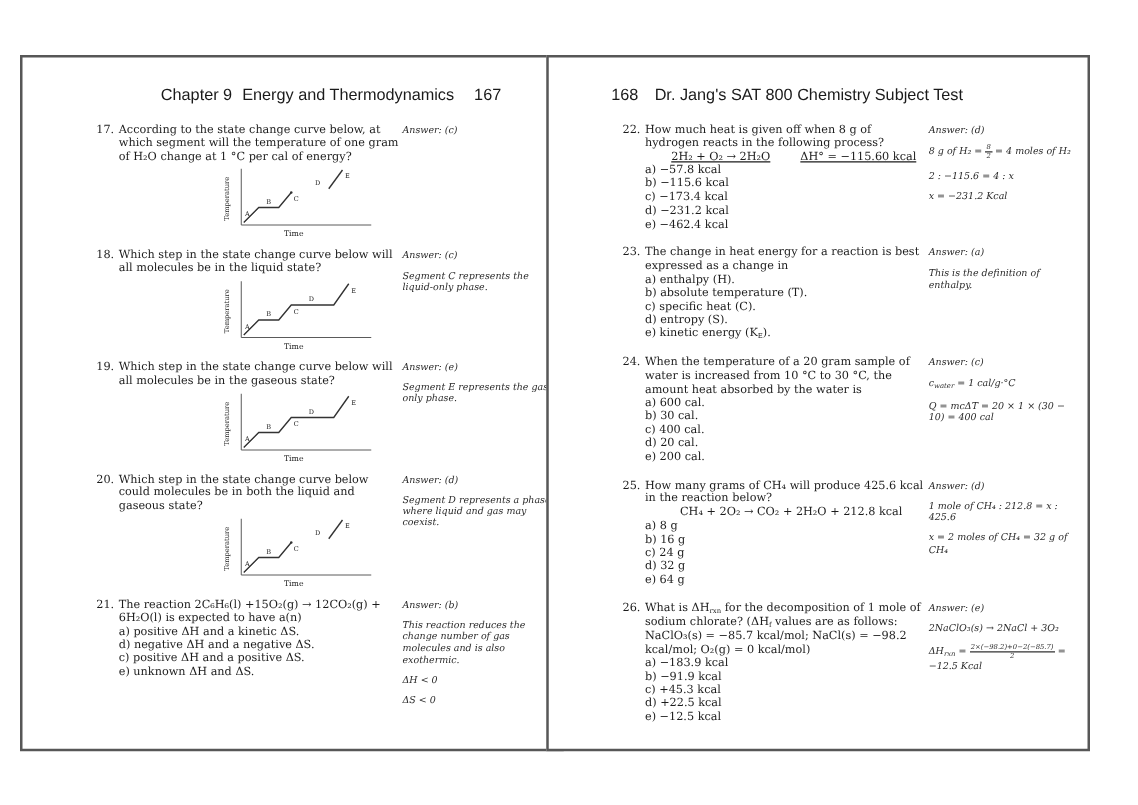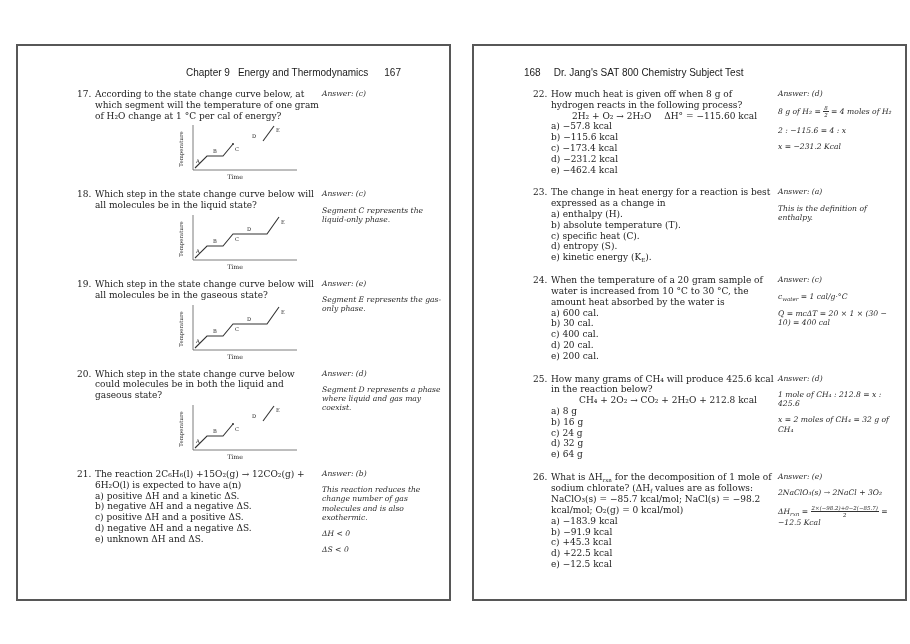--- a/index.html
+++ b/index.html
@@ -5,45 +5,45 @@
   html,body { margin:0; padding:0; background:#ffffff; }
   .canvas {
     position:relative; width:910px; height:644px; background:#ffffff;
     font-family:"DejaVu Serif", serif; color:#1c1c1c; overflow:hidden;
   }
   .page {
     position:absolute; top:44px; width:435px; height:557px;
     background:#ffffff; border:2px solid #575757; box-sizing:border-box;
   }
   #page-left  { left:16px; }
-  #page-right { left:472px; }
+  #page-right { left:437px; }
   .page-inner { padding:22px 6px 0 59px; }
 
   .page-header {
-    font-family:"Liberation Sans", sans-serif; font-size:10px; color:#1a1a1a;
-    display:flex; align-items:flex-end; margin-bottom:11px; height:10px;
+    font-family:"Liberation Sans", sans-serif; font-size:13px; color:#1a1a1a;
+    display:flex; align-items:flex-start; margin-bottom:21px; height:10px;
   }
   .header-left  { justify-content:flex-end; padding-right:42px; }
   .header-left .ph-chapter { margin-right:8px; }
   .header-left .ph-num     { margin-left:16px; }
   .header-right { justify-content:flex-start; margin-left:-9px; }
   .header-right .ph-num    { margin-right:13px; }
 
   .question { display:flex; align-items:flex-start; }
   #page-left  .question { margin-bottom:8px; }
   #page-right .question { margin-bottom:12px; }
 
   .q-main { width:244px; flex-shrink:0; font-size:9px; line-height:1.2; }
   .q-row  { display:flex; }
   .q-num  { width:18px; flex-shrink:0; }
   .q-body { width:226px; }
 
   .q-opts div { font-size:9px; line-height:1.2; }
 
-  .q-eq { display:flex; margin-left:21px; gap:13px; white-space:nowrap; }
+  .q-eq { display:flex; margin-left:21px; gap:24px; white-space:nowrap;text-decoration:underline; }
   .q-eq-25 { margin-left:28px; white-space:nowrap; }
 
   .q-answer {
     width:128px; font-style:italic; font-size:7.6px; line-height:1.22;
     color:#2b2b2b; padding-left:1px;
   }
   .q-answer p { margin:7px 0 0 0; }
   .q-answer .ans-note { }
 
   .sub { font-size:5.5px; vertical-align:-1.5px; }
@@ -187,23 +187,22 @@
       </div>
 
       <div class="question">
         <div class="q-main">
           <div class="q-row">
             <span class="q-num">21.</span>
             <span class="q-body">
               <span>The reaction 2C₆H₆(l) +15O₂(g) → 12CO₂(g) + 6H₂O(l) is expected to have a(n)</span>
               <span class="q-opts">
                 <div>a) positive ΔH and a kinetic ΔS.</div>
-                <div>b) negative ΔH and a negative ΔS.</div>
+                <div>d) negative ΔH and a negative ΔS.</div>
                 <div>c) positive ΔH and a positive ΔS.</div>
-                <div>d) negative ΔH and a negative ΔS.</div>
                 <div>e) unknown ΔH and ΔS.</div>
               </span>
             </span>
           </div>
         </div>
         <div class="q-answer">
           <div>Answer: (b)</div>
           <p>This reaction reduces the change number of gas molecules and is also exothermic.</p>
           <p class="ans-note">ΔH &lt; 0</p>
           <p class="ans-note">ΔS &lt; 0</p>

